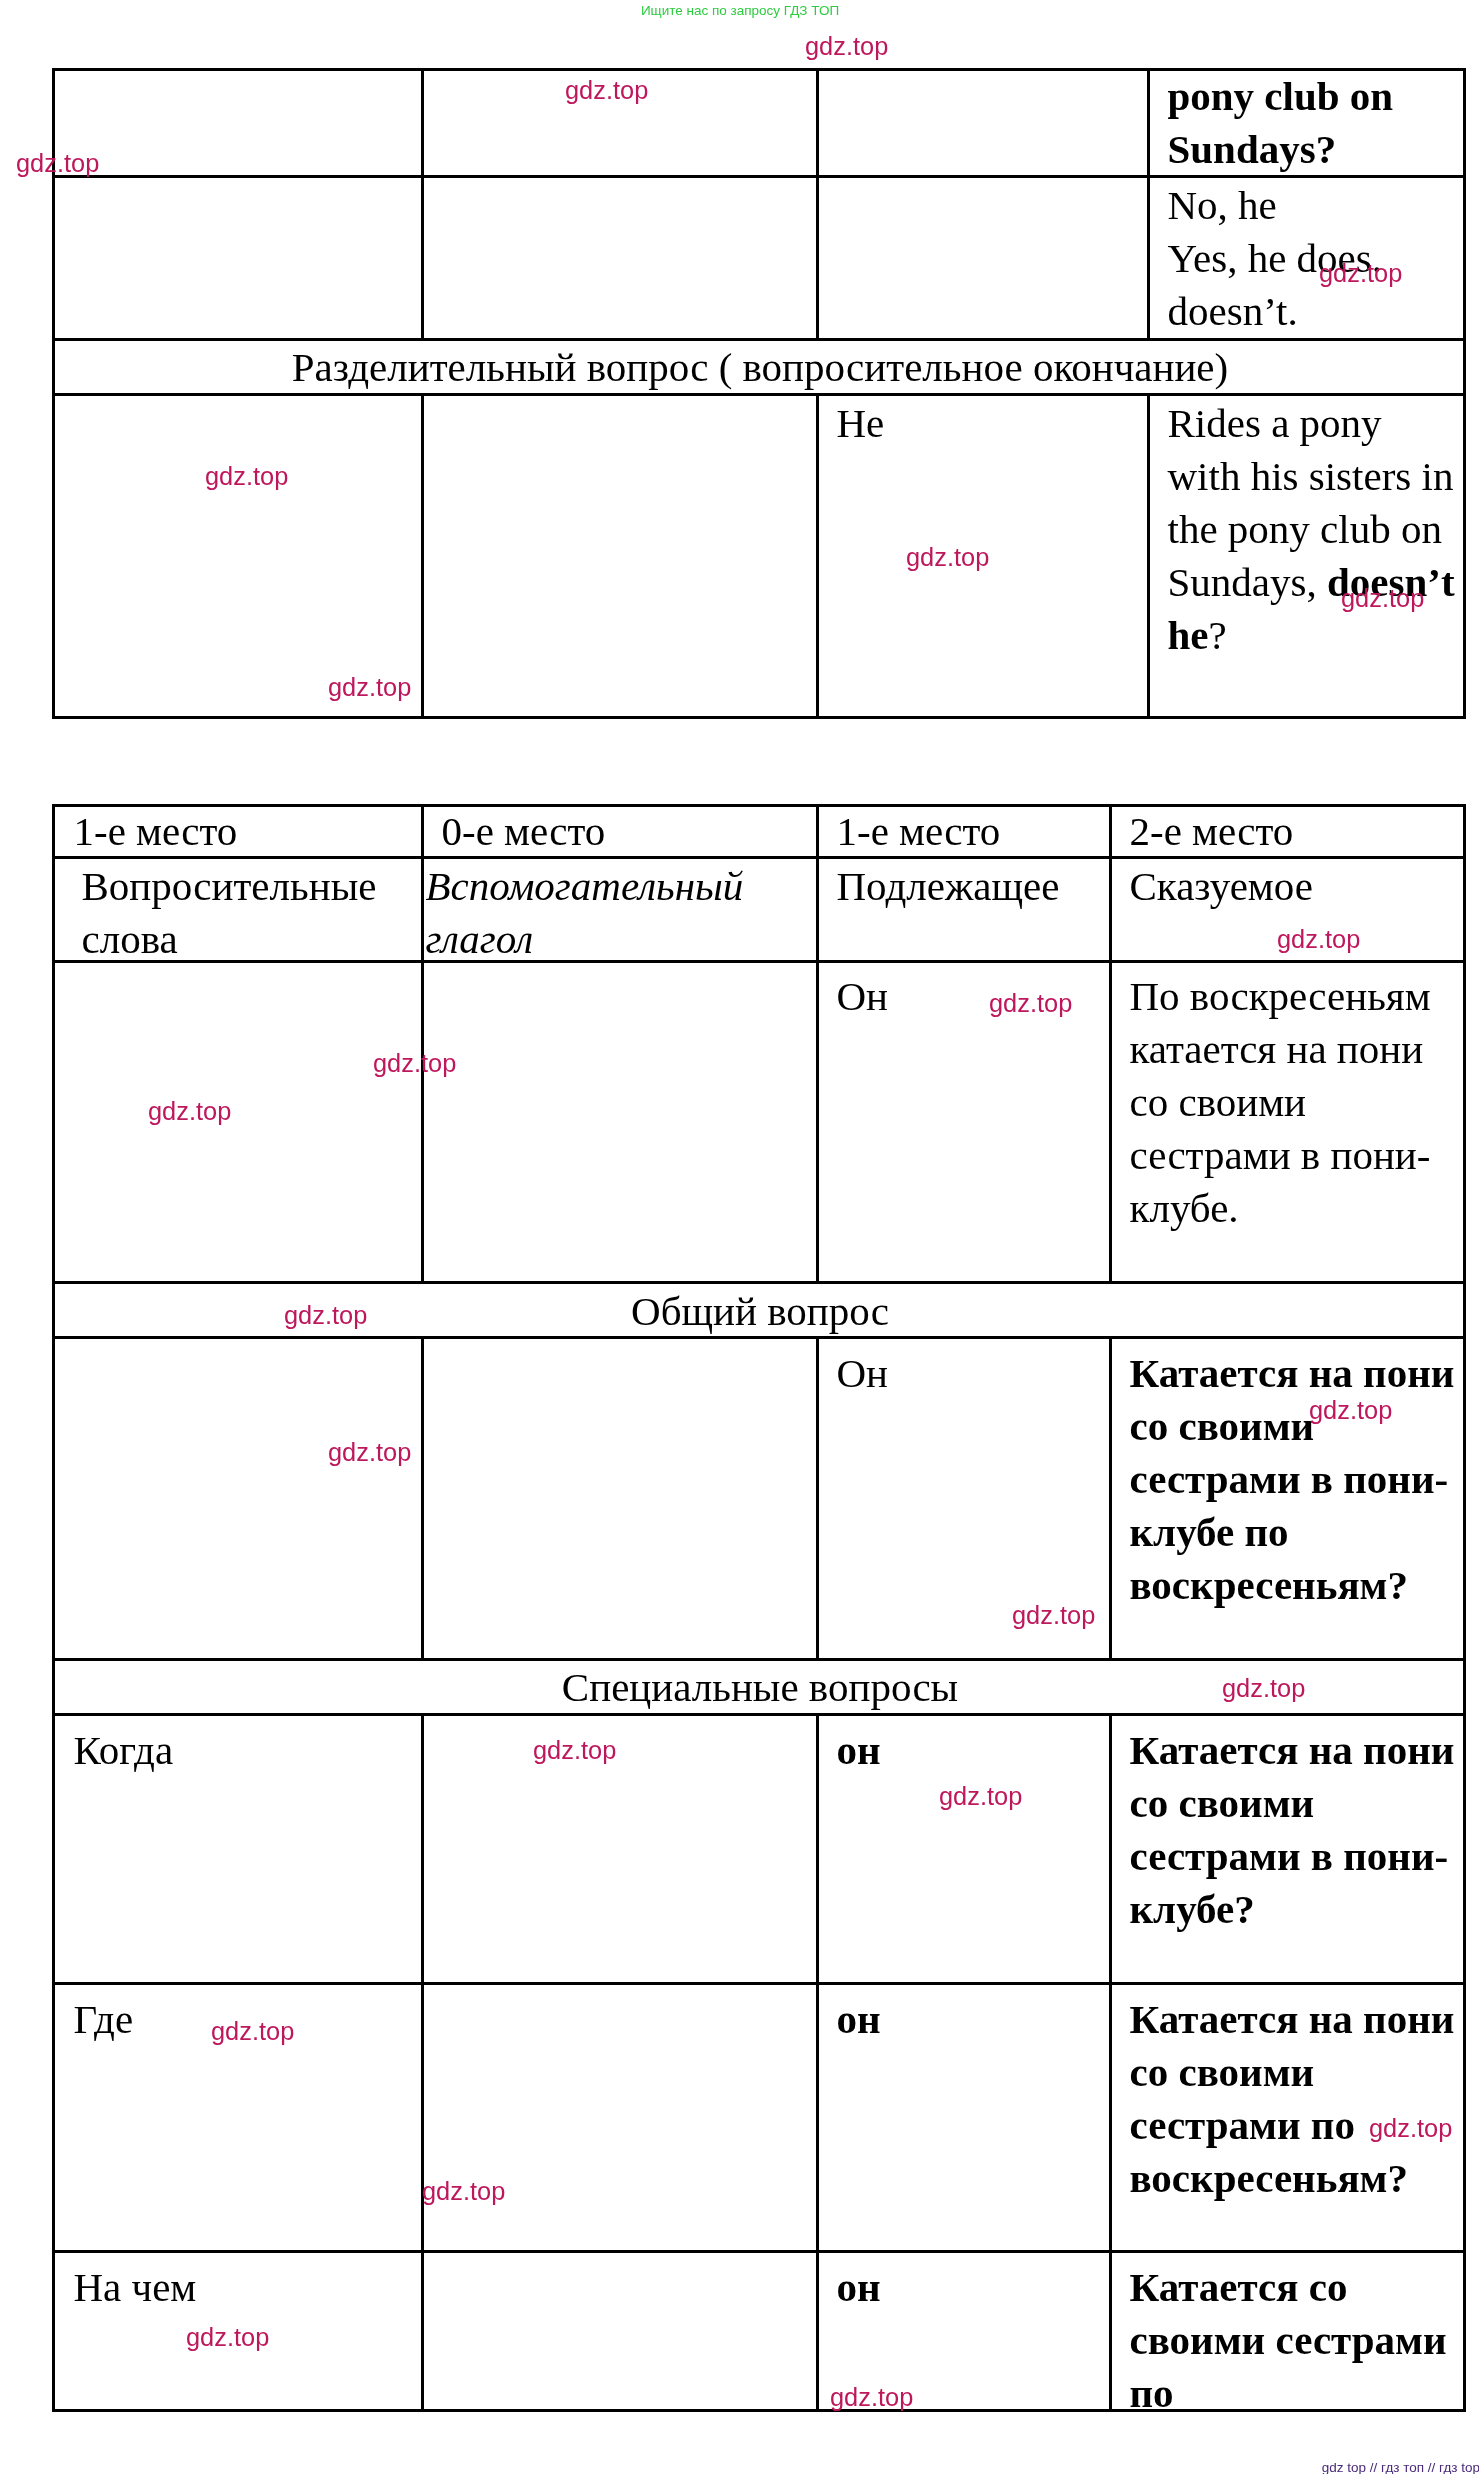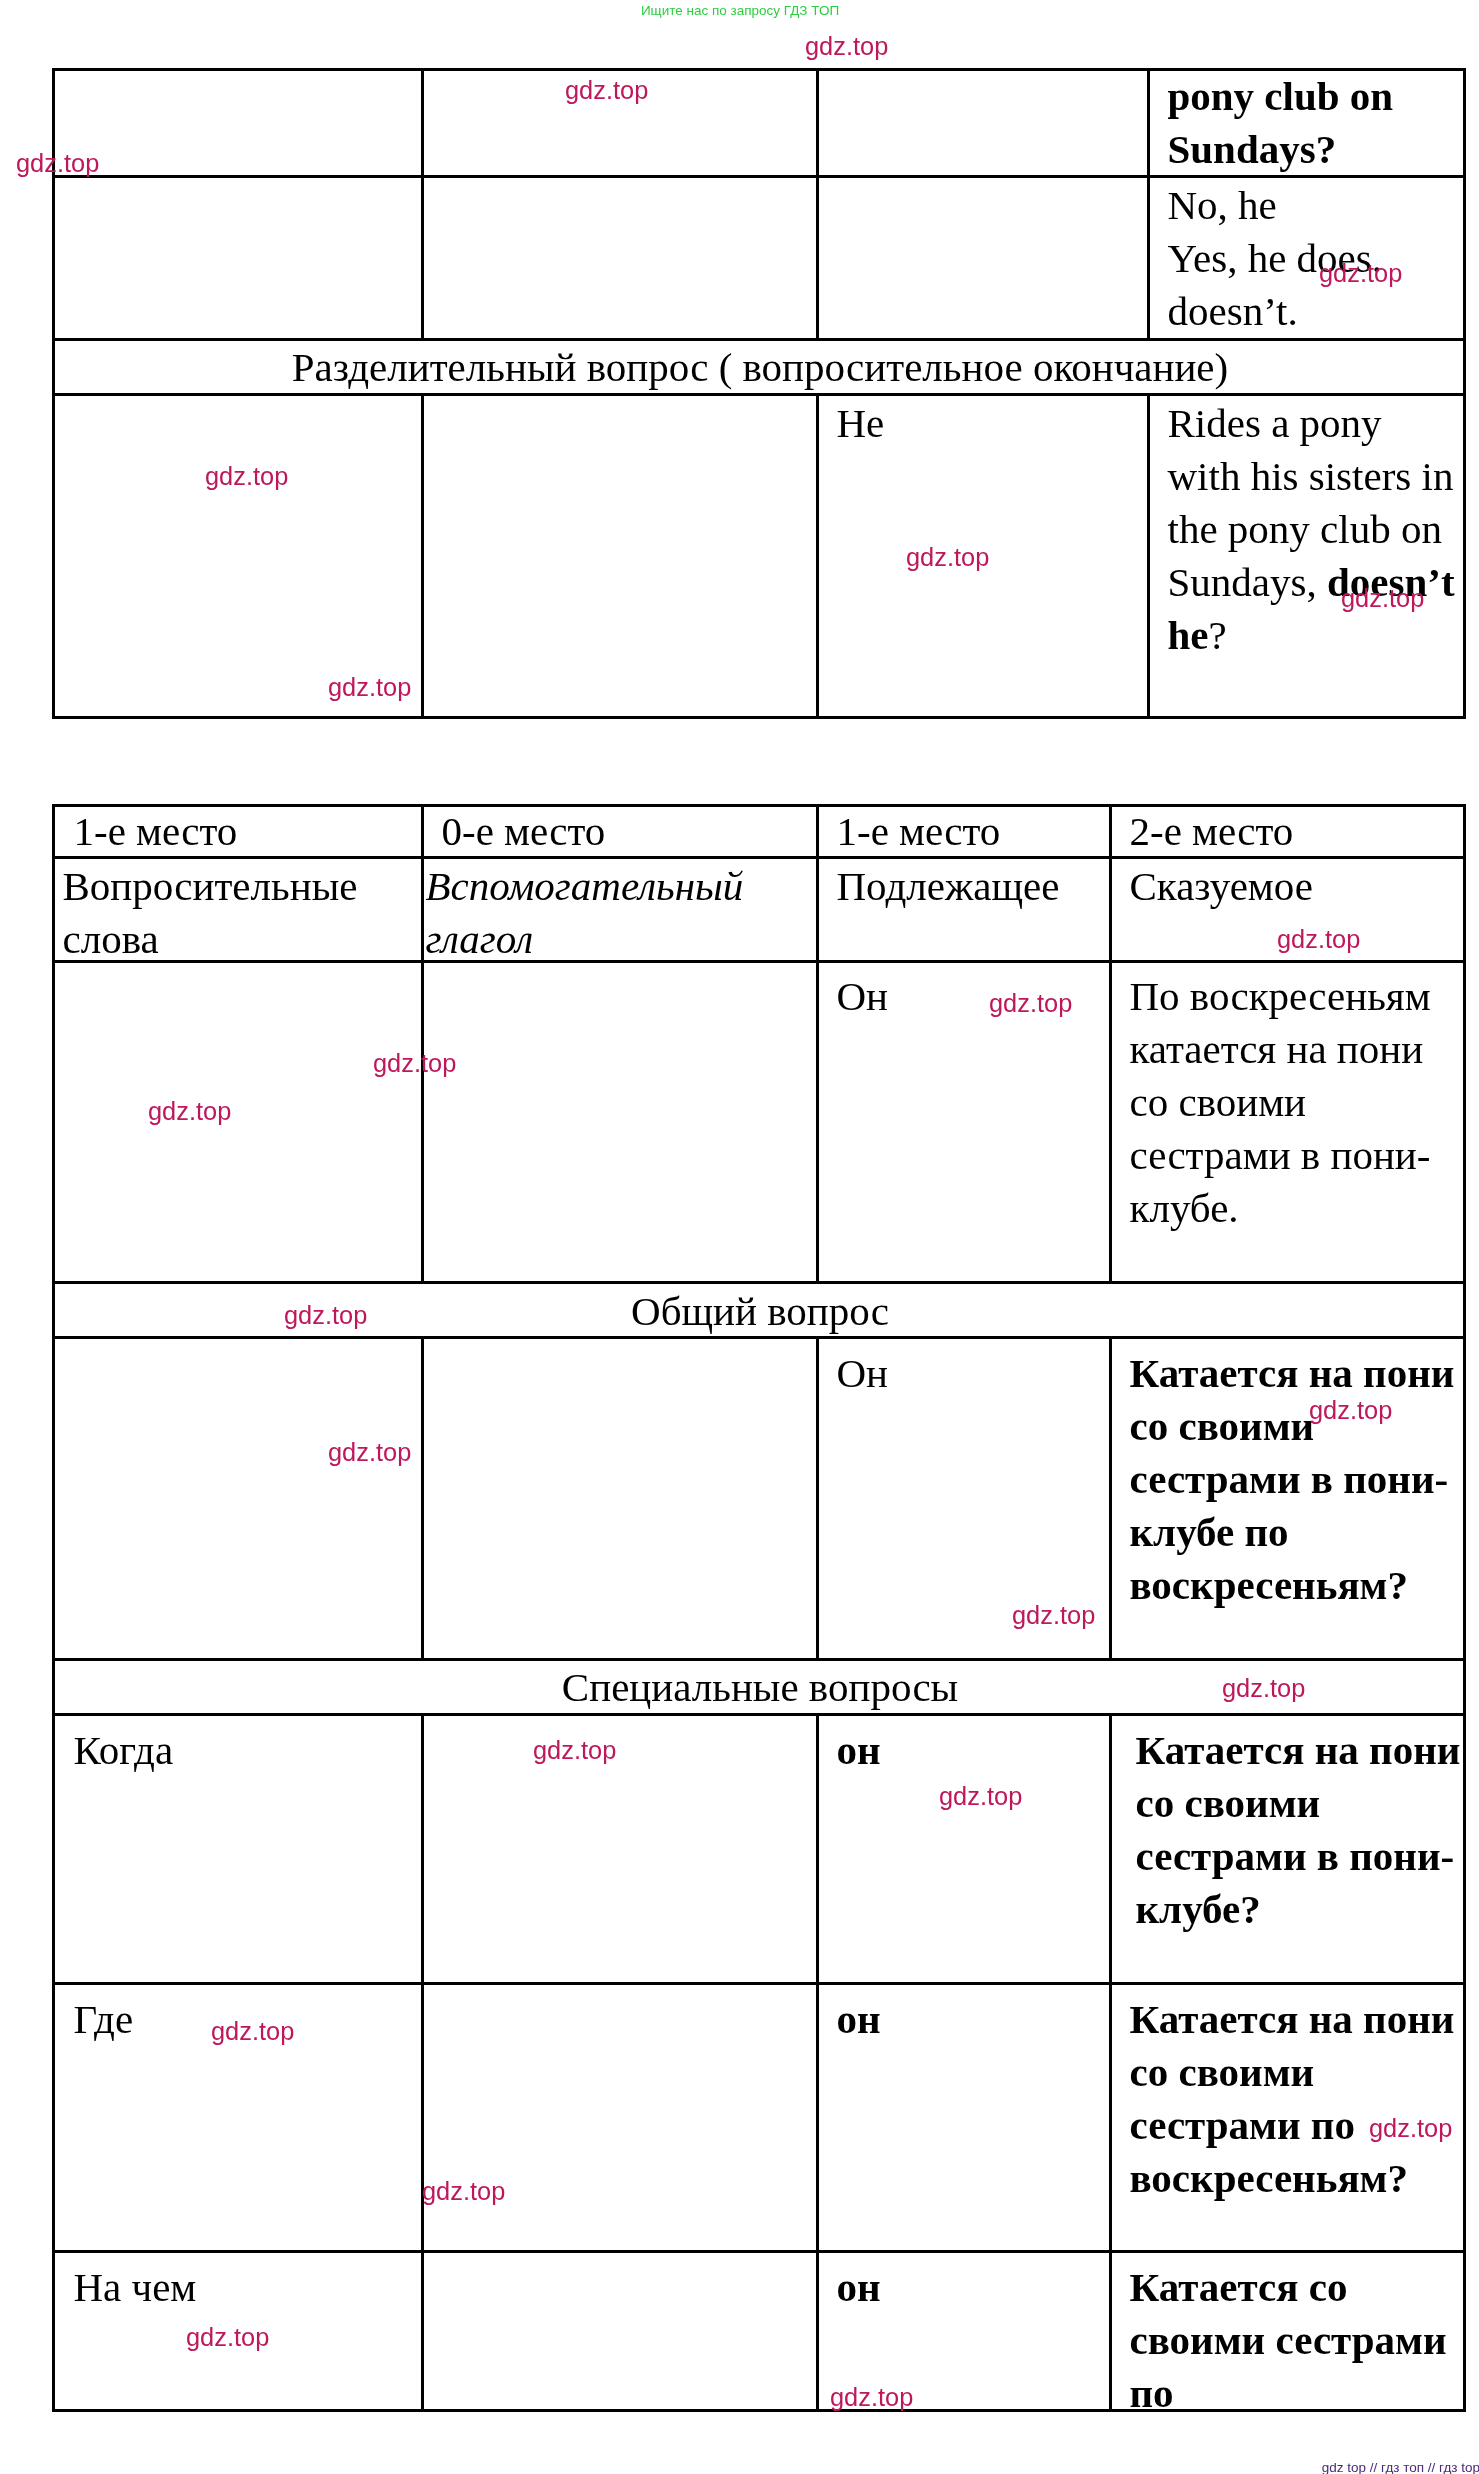--- a/index.html
+++ b/index.html
@@ -80,37 +80,37 @@
 
   <div class="vline" style="left:421px; top:1713px; height:697px;"></div>
   <div class="vline" style="left:816px; top:1713px; height:697px;"></div>
   <div class="vline" style="left:1109px; top:1713px; height:697px;"></div>
 
   <div class="cell serif" style="left:56px; top:805px; width:365px;">1-е место</div>
   <div class="cell serif" style="left:424px; top:805px; width:392px;">0-е место</div>
   <div class="cell serif" style="left:819px; top:805px; width:290px;">1-е место</div>
   <div class="cell serif" style="left:1112px; top:805px; width:351px;">2-е место</div>
 
-  <div class="cell serif" style="left:45px; top:860px; width:413px;">Вопросительные слова</div>
+  <div class="cell serif" style="left:64px; top:860px; width:413px;">Вопросительные слова</div>
   <div class="cell serif" style="left:408px; top:860px; width:392px;font-style:italic;">Вспомогательный глагол</div>
   <div class="cell serif" style="left:819px; top:860px; width:290px;">Подлежащее</div>
   <div class="cell serif" style="left:1112px; top:860px; width:351px;">Сказуемое</div>
 
   <div class="cell serif" style="left:819px; top:970px; width:290px;">Он</div>
   <div class="cell serif" style="left:1112px; top:970px; width:351px;">По воскресеньям катается на пони со своими сестрами в пони-клубе.</div>
 
   <div class="cell serif center" style="left:56px; top:1285px; width:1408px;">Общий вопрос</div>
   <div class="cell serif" style="left:819px; top:1347px; width:290px;">Он</div>
   <div class="cell serif bold" style="left:1112px; top:1347px; width:351px;">Катается на пони со своими сестрами в пони-клубе по воскресеньям?</div>
 
   <div class="cell serif center" style="left:56px; top:1661px; width:1408px;">Специальные вопросы</div>
 
   <div class="cell serif" style="left:56px; top:1724px; width:365px;">Когда</div>
   <div class="cell serif bold" style="left:819px; top:1724px; width:290px;">он</div>
-  <div class="cell serif bold" style="left:1112px; top:1724px; width:351px;margin-left:6px;">Катается на пони со своими сестрами в пони-клубе?</div>
+  <div class="cell serif bold" style="left:1112px; top:1724px; width:351px;">Катается на пони со своими сестрами в пони-клубе?</div>
 
   <div class="cell serif" style="left:56px; top:1993px; width:365px;">Где</div>
   <div class="cell serif bold" style="left:819px; top:1993px; width:290px;">он</div>
   <div class="cell serif bold" style="left:1112px; top:1993px; width:351px;">Катается на пони со своими сестрами по воскресеньям?</div>
 
   <div class="cell serif" style="left:56px; top:2261px; width:365px;">На чем</div>
   <div class="cell serif bold" style="left:819px; top:2261px; width:290px;">он</div>
   <div class="cell serif bold" style="left:1112px; top:2261px; width:351px;">Катается со своими сестрами по</div>
 </div>
 

